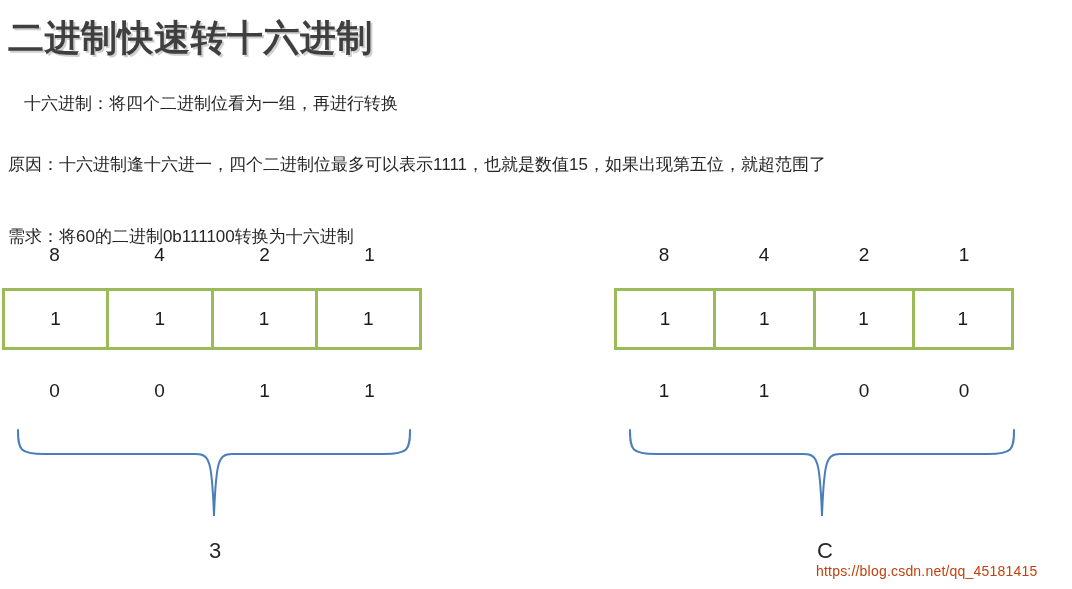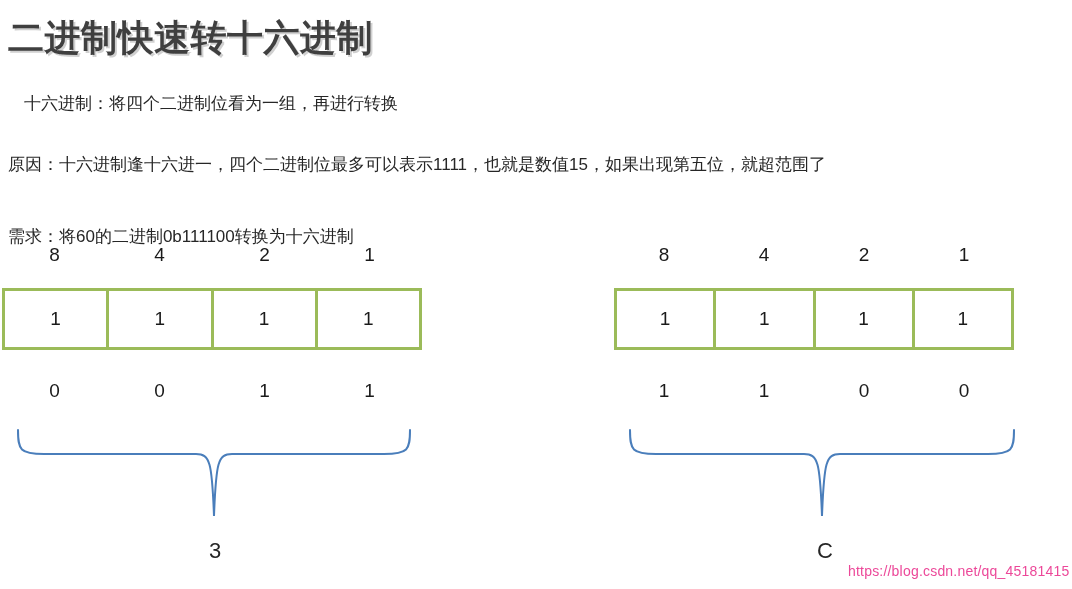--- a/index.html
+++ b/index.html
@@ -103,24 +103,24 @@
     font-size: 22px;
     color: #262626;
     text-align: center;
   }
   .result-left  { left: 130px; width: 170px; }
   .result-right { left: 740px; width: 170px; }
 
   
   .watermark {
     position: absolute;
-    left: 848px;
+    left: 816px;
     top: 563px;
     font-size: 14px;
-    color: #ec4899;
+    color: #c2410c;
     white-space: nowrap;
     letter-spacing: 0.2px;
   }
 </style>
 </head>
 <body>
 
 <div class="slide-title">二进制快速转十六进制</div>
 
 <div class="para para-1">十六进制：将四个二进制位看为一组，再进行转换</div>

